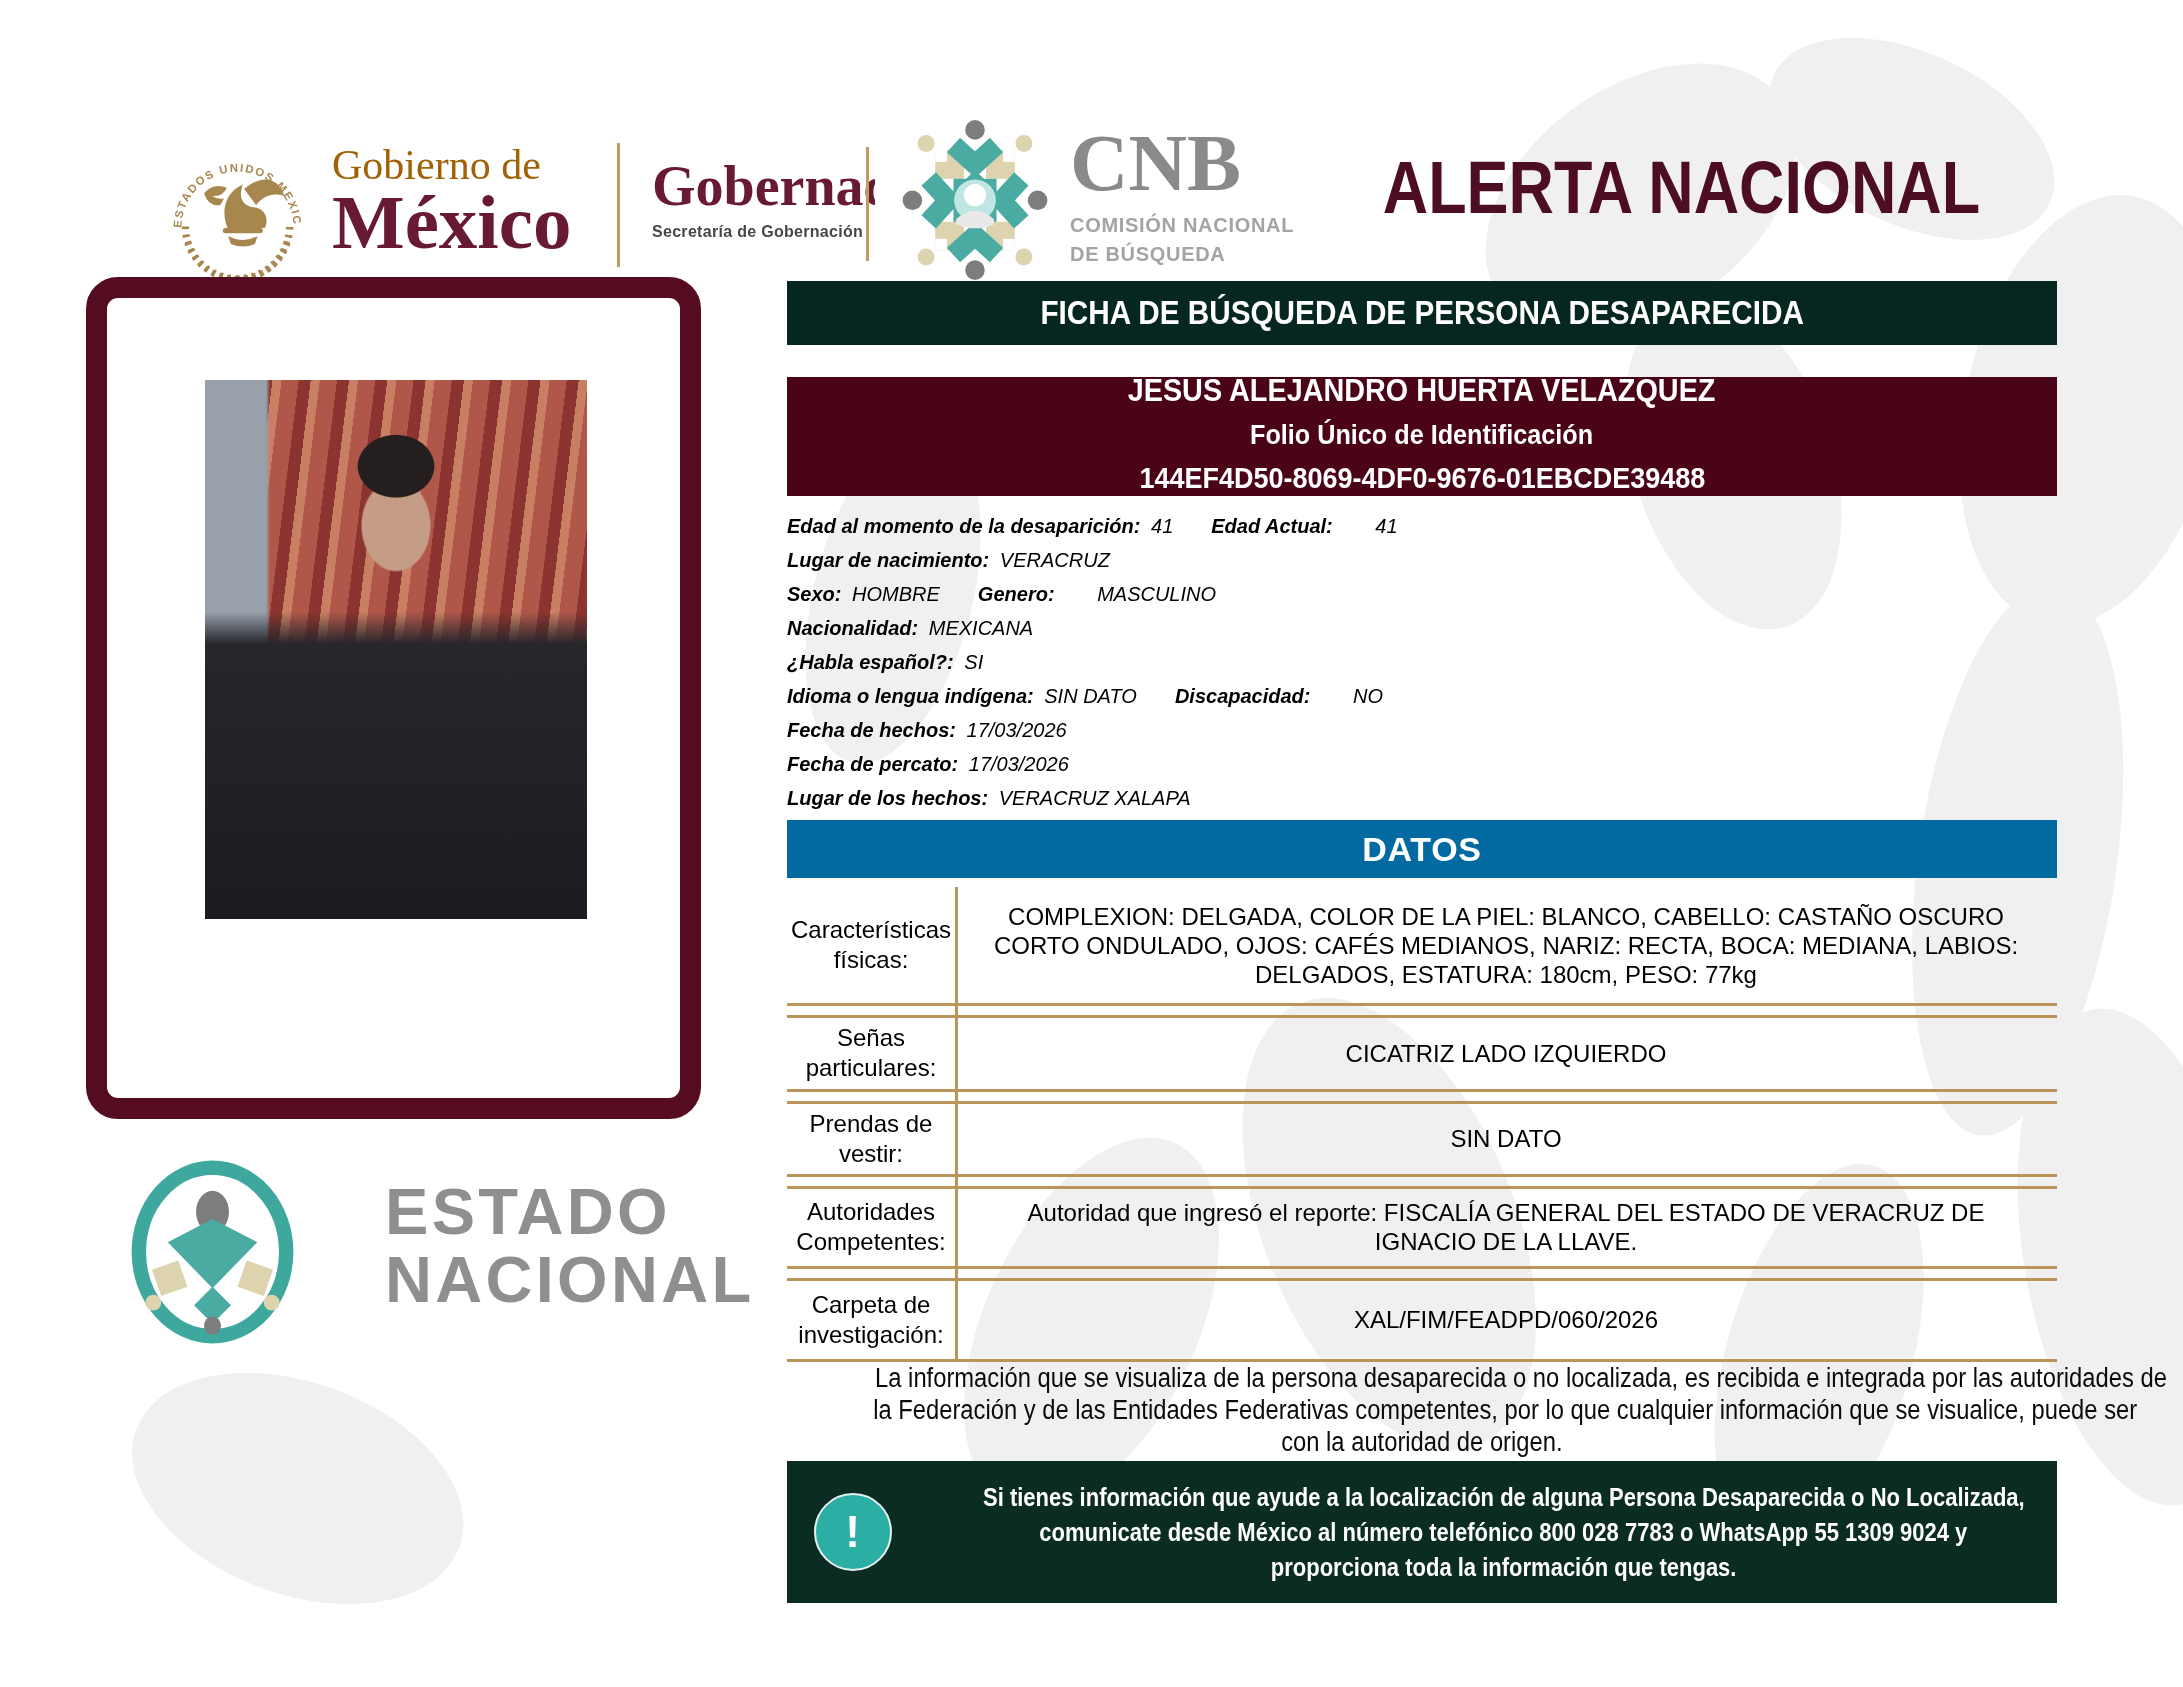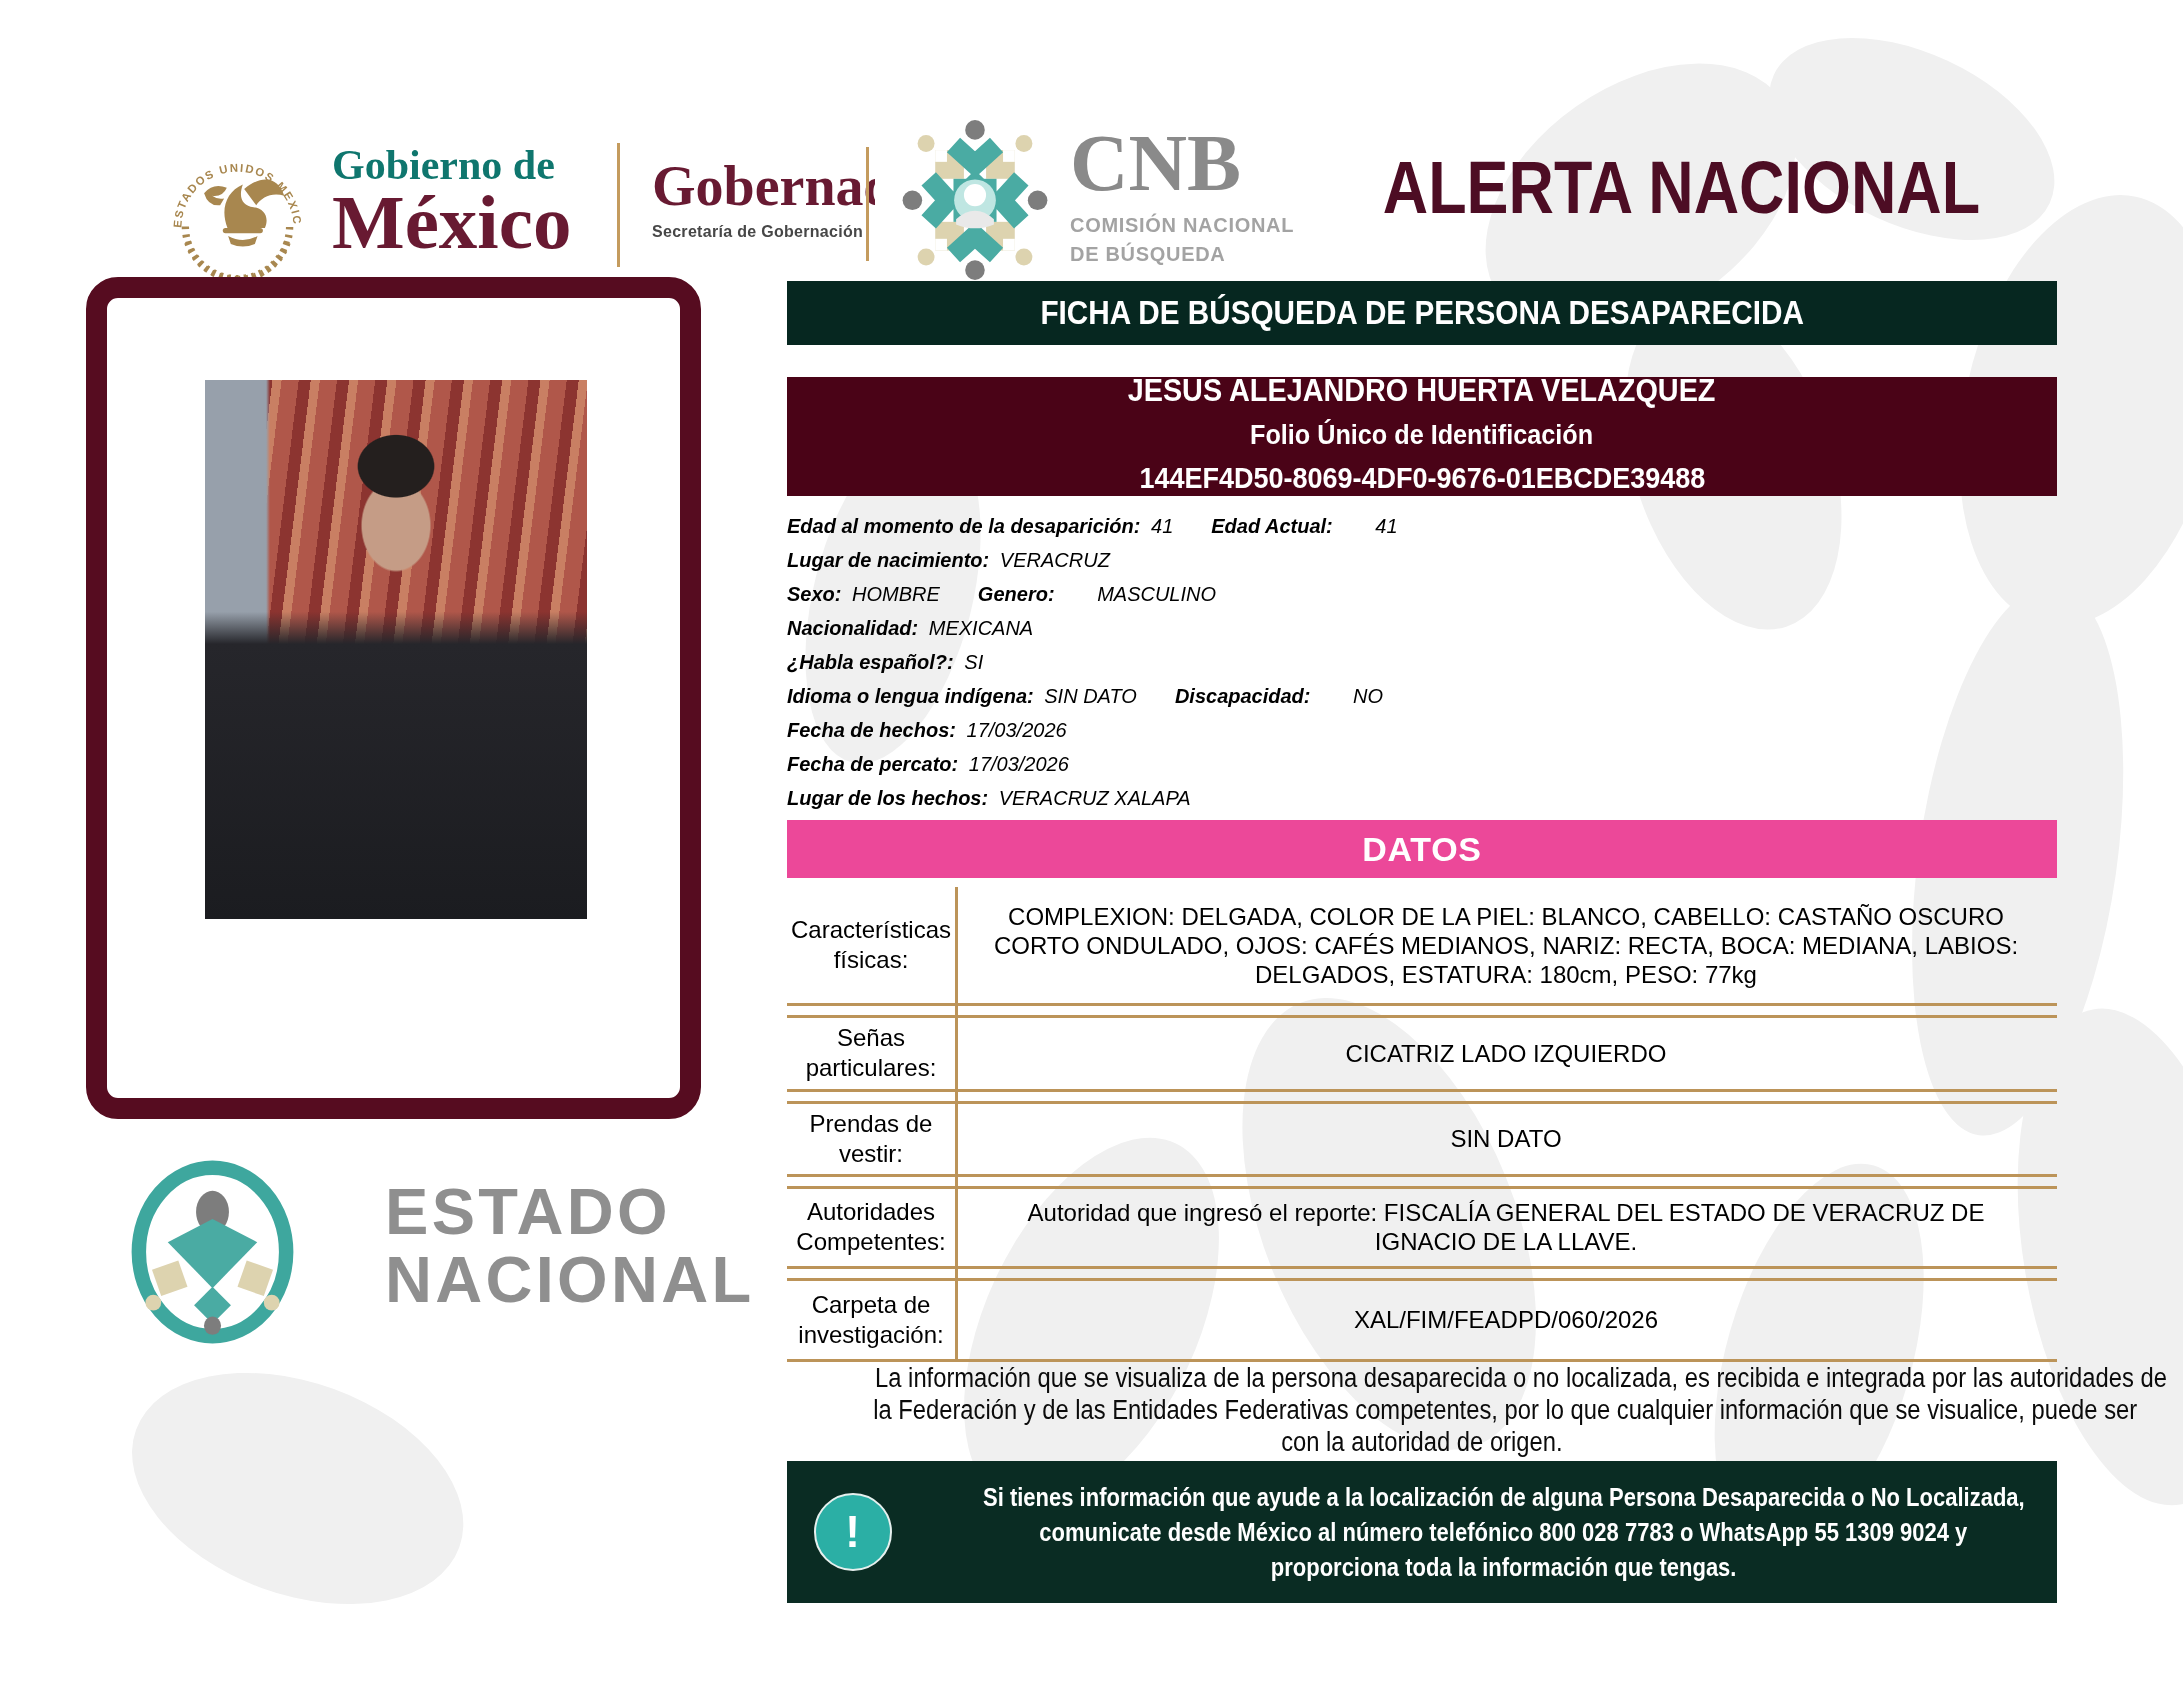--- a/index.html
+++ b/index.html
@@ -13,21 +13,21 @@
   .cond85{display:inline-block;transform:scaleX(0.85);transform-origin:center;white-space:nowrap;}
 
   
   #watermark{position:absolute;left:0;top:0;width:2183px;height:1687px;z-index:0;}
 
   .z1{position:absolute;z-index:1;}
 
   
   #seal{left:164px;top:127px;width:147px;height:165px;}
   #gob-text{left:332px;top:142px;}
-  #gob-line1{font-size:42px;font-weight:bold;color:#0f766e;line-height:46px;}
+  #gob-line1{font-size:42px;font-weight:normal;color:#a16207;line-height:46px;}
   #gob-line2{font-size:77px;font-weight:bold;color:#681A32;line-height:74px;margin-top:-2.6px;}
   .gold-sep{width:3.3px;background:#C49B5E;}
   #sep1{left:617px;top:143px;height:124px;}
   #sep2{left:866px;top:147px;height:114px;}
   #gobernacion{left:652px;top:157px;}
   #gobernacion-title{font-size:56px;font-weight:bold;color:#681A32;line-height:58px;}
   #gobernacion-sub{font-size:16px;font-weight:bold;color:#474747;margin-top:8px;letter-spacing:0.3px;}
   #cnb-card{left:875px;top:118px;width:442px;height:177px;background:#fff;}
   #cnb-emblem{left:900px;top:120px;width:150px;height:160px;}
   #cnb-text{left:1070px;top:124px;}
@@ -62,21 +62,21 @@
   #person-name{font-size:32px;font-weight:bold;color:#fff;}
   #folio-label{font-size:28px;font-weight:bold;color:#fff;}
   #folio-value{font-size:30px;font-weight:bold;color:#fff;}
 
   #fields{top:515px;}
   .frow{height:34px;font-size:20px;display:flex;align-items:flex-start;font-style:italic;}
   .flabel{font-weight:bold;margin-right:10.6px;white-space:nowrap;}
   .fvalue{white-space:nowrap;}
   .fpair2{margin-left:38px;display:flex;align-items:center;gap:32px;}
 
-  #datos-banner{top:820px;height:58px;background:#ec4899;text-align:center;}
+  #datos-banner{top:820px;height:58px;background:#0369a1;text-align:center;}
   #datos-banner span{font-size:34px;font-weight:bold;color:#fff;line-height:58px;letter-spacing:0.7px;}
 
   #dtable{top:887px;}
   .trow{display:flex;border-bottom:3.3px solid #BC9459;margin-bottom:9px;}
   .trow + .trow{border-top:3.3px solid #BC9459;}
   .tlabel{width:168px;box-sizing:border-box;padding:5.3px 14.6px;display:flex;align-items:center;
     justify-content:center;text-align:center;font-size:24px;line-height:30px;}
   .tvalue{flex:1;display:flex;align-items:center;justify-content:center;text-align:center;
     padding:9.3px 30px;font-size:24px;line-height:29px;}
   #vline{position:absolute;left:168px;top:0;height:calc(100% - 9.3px);width:3.3px;background:#BC9459;}

